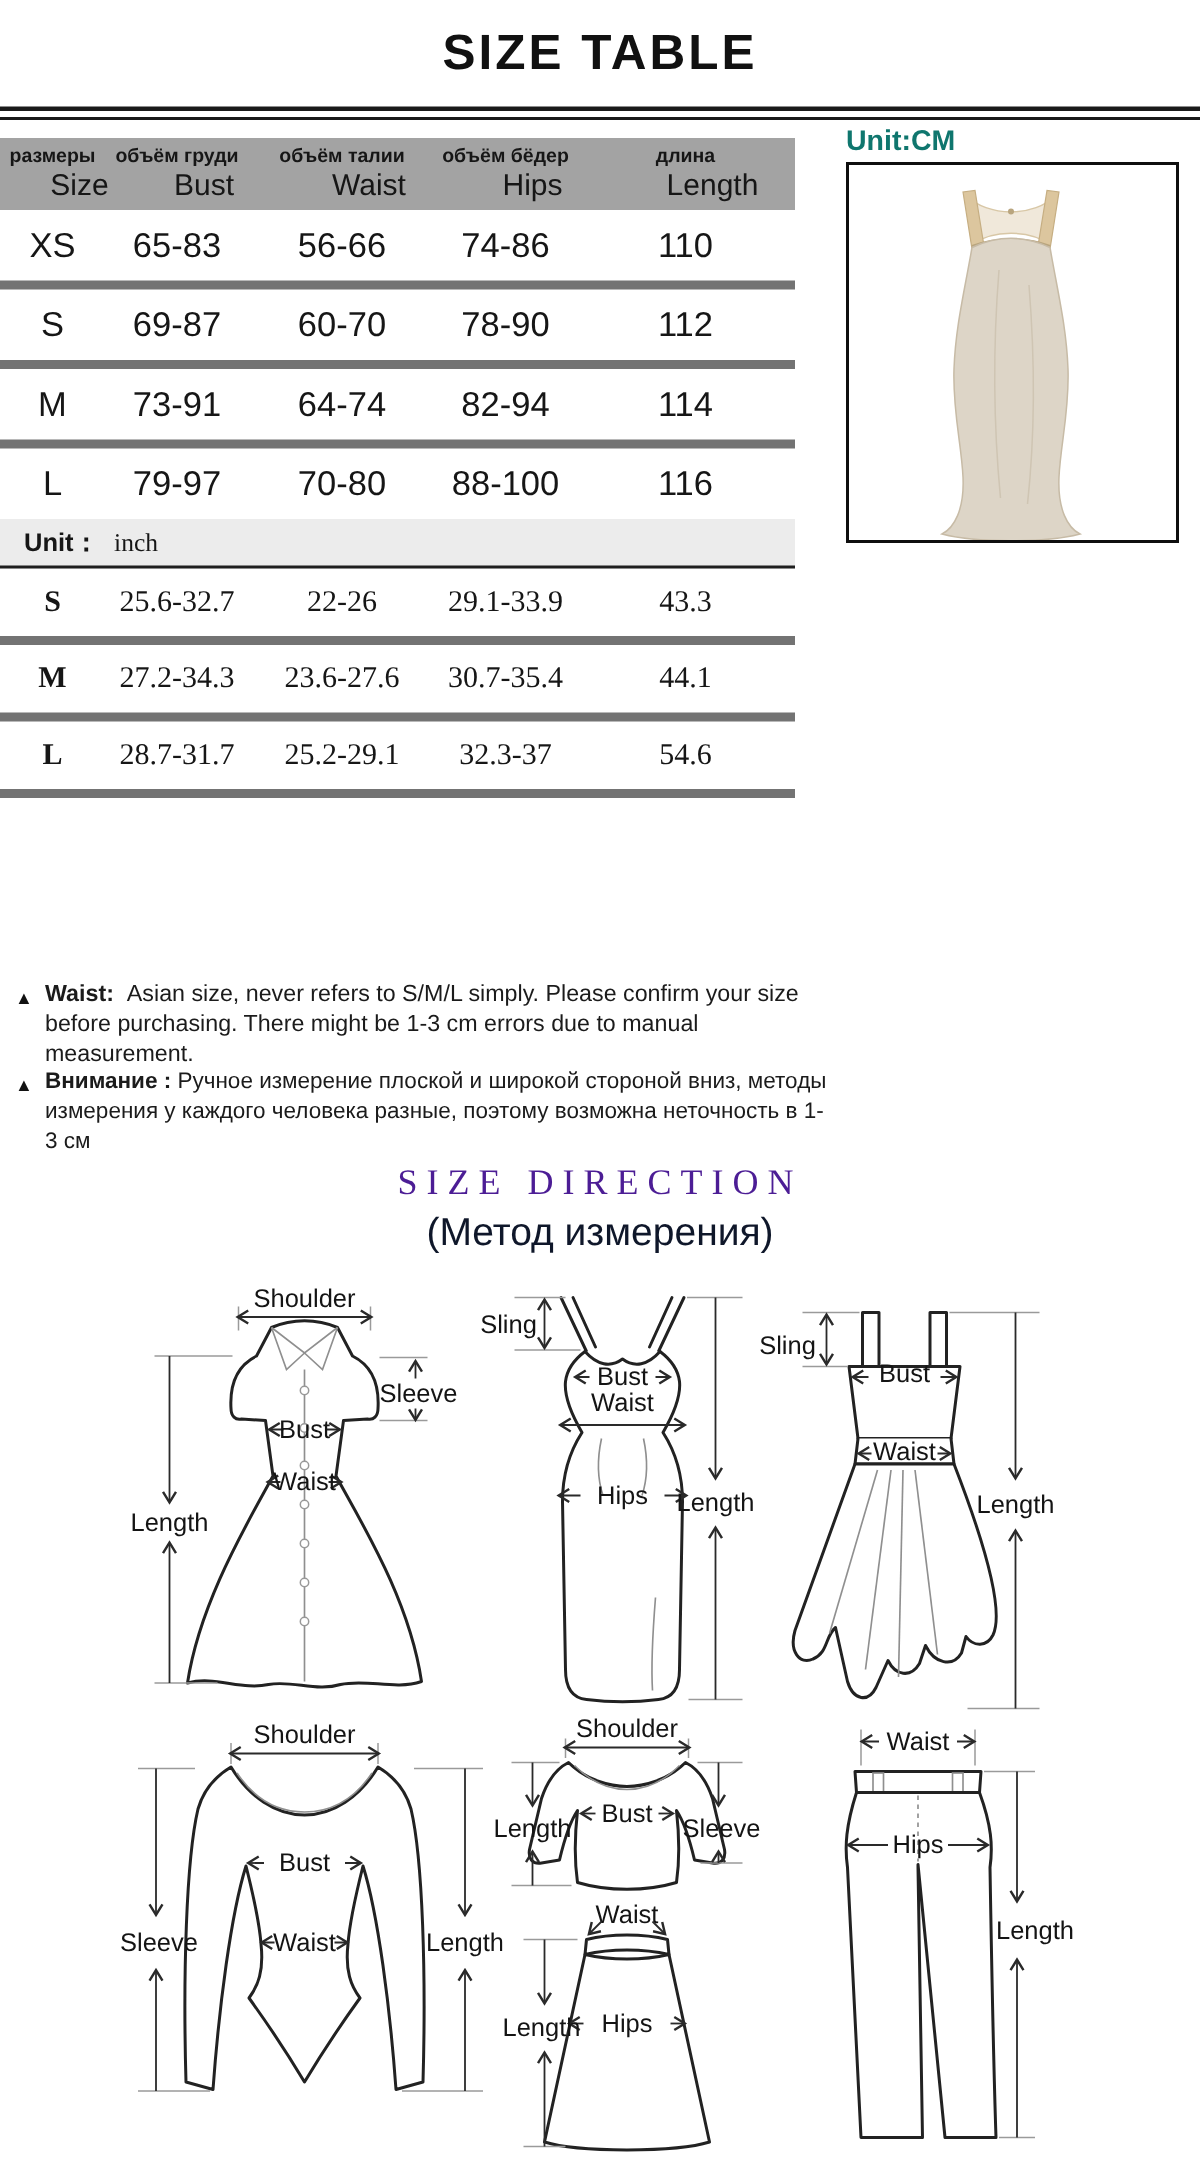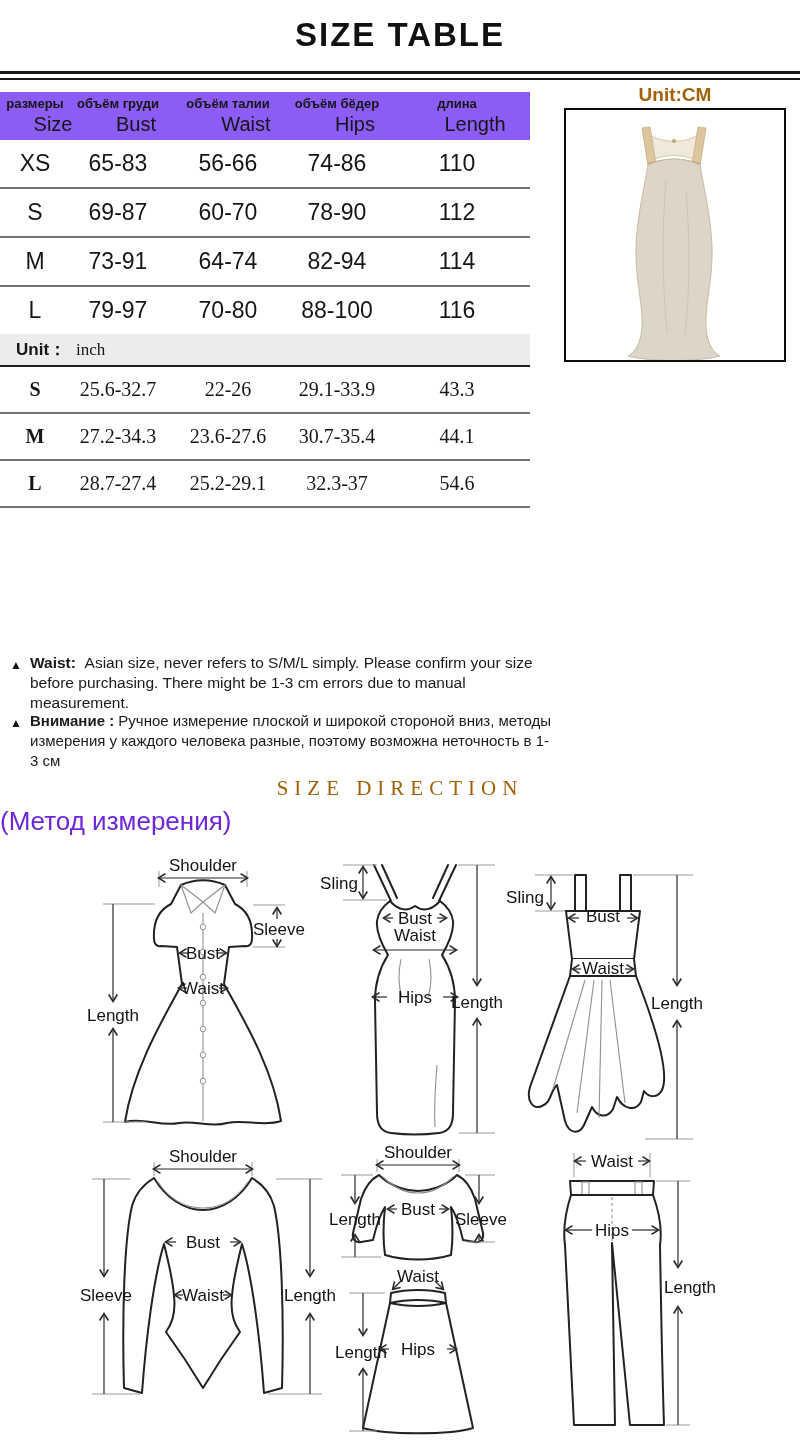--- a/index.html
+++ b/index.html
@@ -8,52 +8,52 @@
 
   
   .page-title{position:absolute;top:16px;left:0;width:100%;text-align:center;
     font-family:Liberation Sans, sans-serif;font-weight:bold;font-size:33px;letter-spacing:2px;color:#111;}
   .dline1{position:absolute;top:71px;left:0;width:800px;height:3px;background:#1a1a1a;}
   .dline2{position:absolute;top:78px;left:0;width:800px;height:1.5px;background:#1a1a1a;}
 
   
   .stable{position:absolute;left:0;top:92px;width:530px;}
   .w1{width:70px}.w2{width:96px}.w3{width:124px}.w4{width:94px}.w5{width:146px}
-  .hrow{display:flex;background:#8b5cf6;height:48px;}
+  .hrow{display:flex;background:#a3a3a3;height:48px;}
   .hcell{display:flex;flex-direction:column;align-items:center;justify-content:center;line-height:1.2;}
   .hru{font-size:13px;font-weight:bold;}
   .hen{font-size:20px;margin-left:36px;}
   .drow{display:flex;align-items:center;text-align:center;}
   .drow>span{display:block;}
   .cmrow{height:47px;font-size:23px;}
-  .bline{border-bottom:2px solid #737373;}
+  .bline{border-bottom:6px solid #737373;}
   .unitrow{height:31px;background:#ececec;display:flex;align-items:center;padding-left:16px;
            border-bottom:2px solid #1f1f1f;}
   .ulabel{font-size:17px;font-weight:bold;text-align:right;}
   .uval{font-family:"Liberation Serif",serif;font-size:17px;margin-left:10px;}
   .inchrow{height:45px;font-family:"Liberation Serif",serif;font-size:20px;}
   .inchrow .sz{font-weight:bold;}
 
   
-  .unitcm{position:absolute;top:84px;left:564px;width:222px;text-align:center;
-          font-size:19px;font-weight:bold;color:#a16207;}
+  .unitcm{position:absolute;top:84px;left:564px;width:222px;text-align:left;
+          font-size:19px;font-weight:bold;color:#0f766e;}
   .dressbox{position:absolute;left:564px;top:108px;width:218px;height:250px;
             border:2px solid #0e0e0e;background:#fff;}
 
   
   .note{position:absolute;left:10px;width:545px;font-size:15.5px;line-height:20px;color:#1b1b1b;}
   .note .tri{position:absolute;left:0;top:2px;font-size:12px;color:#111;}
   .note .ntext{display:block;margin-left:20px;}
   .note1{top:653px;}
   .note2{top:711px;font-size:15px;}
 
   
   .sd-title{position:absolute;top:776px;left:0;width:100%;text-align:center;
-    font-family:"Liberation Serif",serif;font-size:21px;letter-spacing:6px;color:#a16207;}
-  .sd-sub{position:absolute;top:806px;left:0;width:100%;font-size:26px;color:#6d28d9;}
+    font-family:"Liberation Serif",serif;font-size:24px;letter-spacing:6px;color:#4c1d95;}
+  .sd-sub{position:absolute;top:806px;left:0;width:100%;text-align:center;font-size:26px;color:#0f172a;}
 
   
   .dsvg{position:absolute;}
   .g{fill:#fff;stroke:#222;stroke-width:2;stroke-linejoin:round;stroke-linecap:round;}
   .gd{fill:none;stroke:#8f8f8f;stroke-width:1.1;}
   .m{stroke:#2a2a2a;stroke-width:1.2;fill:none;}
   .t{stroke:#9a9a9a;stroke-width:1;}
   .btn{fill:#fff;stroke:#999;stroke-width:1;}
   .lbl{font-family:"Liberation Sans",sans-serif;font-size:17px;fill:#141414;
        text-anchor:middle;dominant-baseline:central;}
@@ -145,21 +145,21 @@
     </div>
     <div class="drow inchrow bline">
       <span class="w1 sz">M</span>
       <span class="w2">27.2-34.3</span>
       <span class="w3">23.6-27.6</span>
       <span class="w4">30.7-35.4</span>
       <span class="w5">44.1</span>
     </div>
     <div class="drow inchrow bline">
       <span class="w1 sz">L</span>
-      <span class="w2">28.7-27.4</span>
+      <span class="w2">28.7-31.7</span>
       <span class="w3">25.2-29.1</span>
       <span class="w4">32.3-37</span>
       <span class="w5">54.6</span>
     </div>
   </div>
 
   <div class="dressbox">
     <svg width="218" height="250" viewBox="0 0 218 250">
       <path d="M78,20 C92,35 124,35 138,20 L134,53 C120,43 96,43 82,53 Z" fill="#f0e8da" stroke="#d8c7a6" stroke-width="1"></path>
       <path d="M76,18 L82,56 L90,54 L84,17 Z" fill="#dcc69e" stroke="#c6ae82" stroke-width="0.8"></path>

